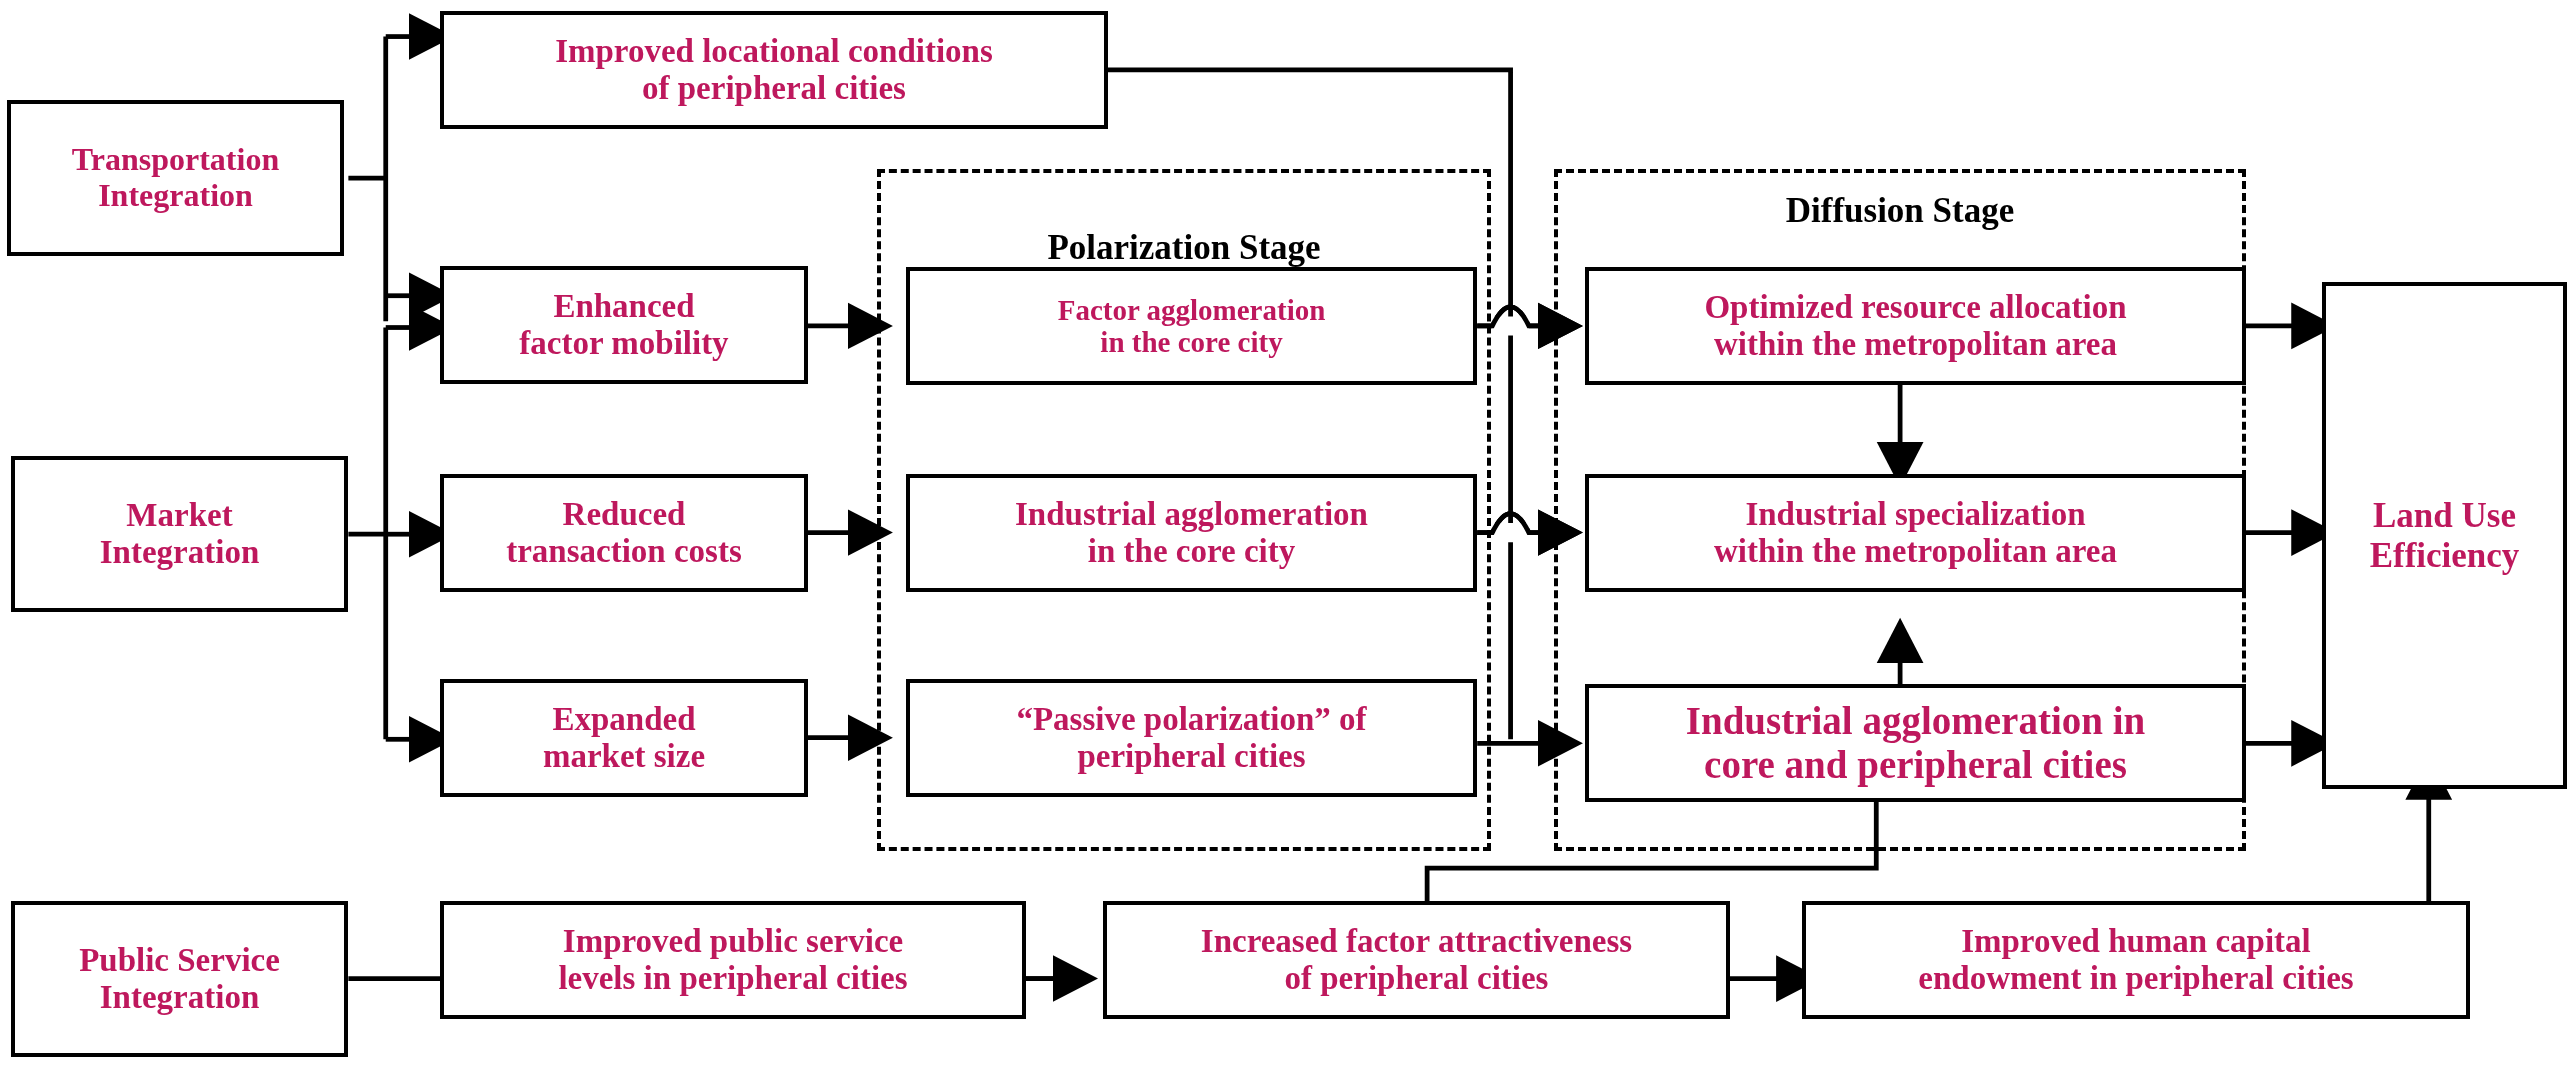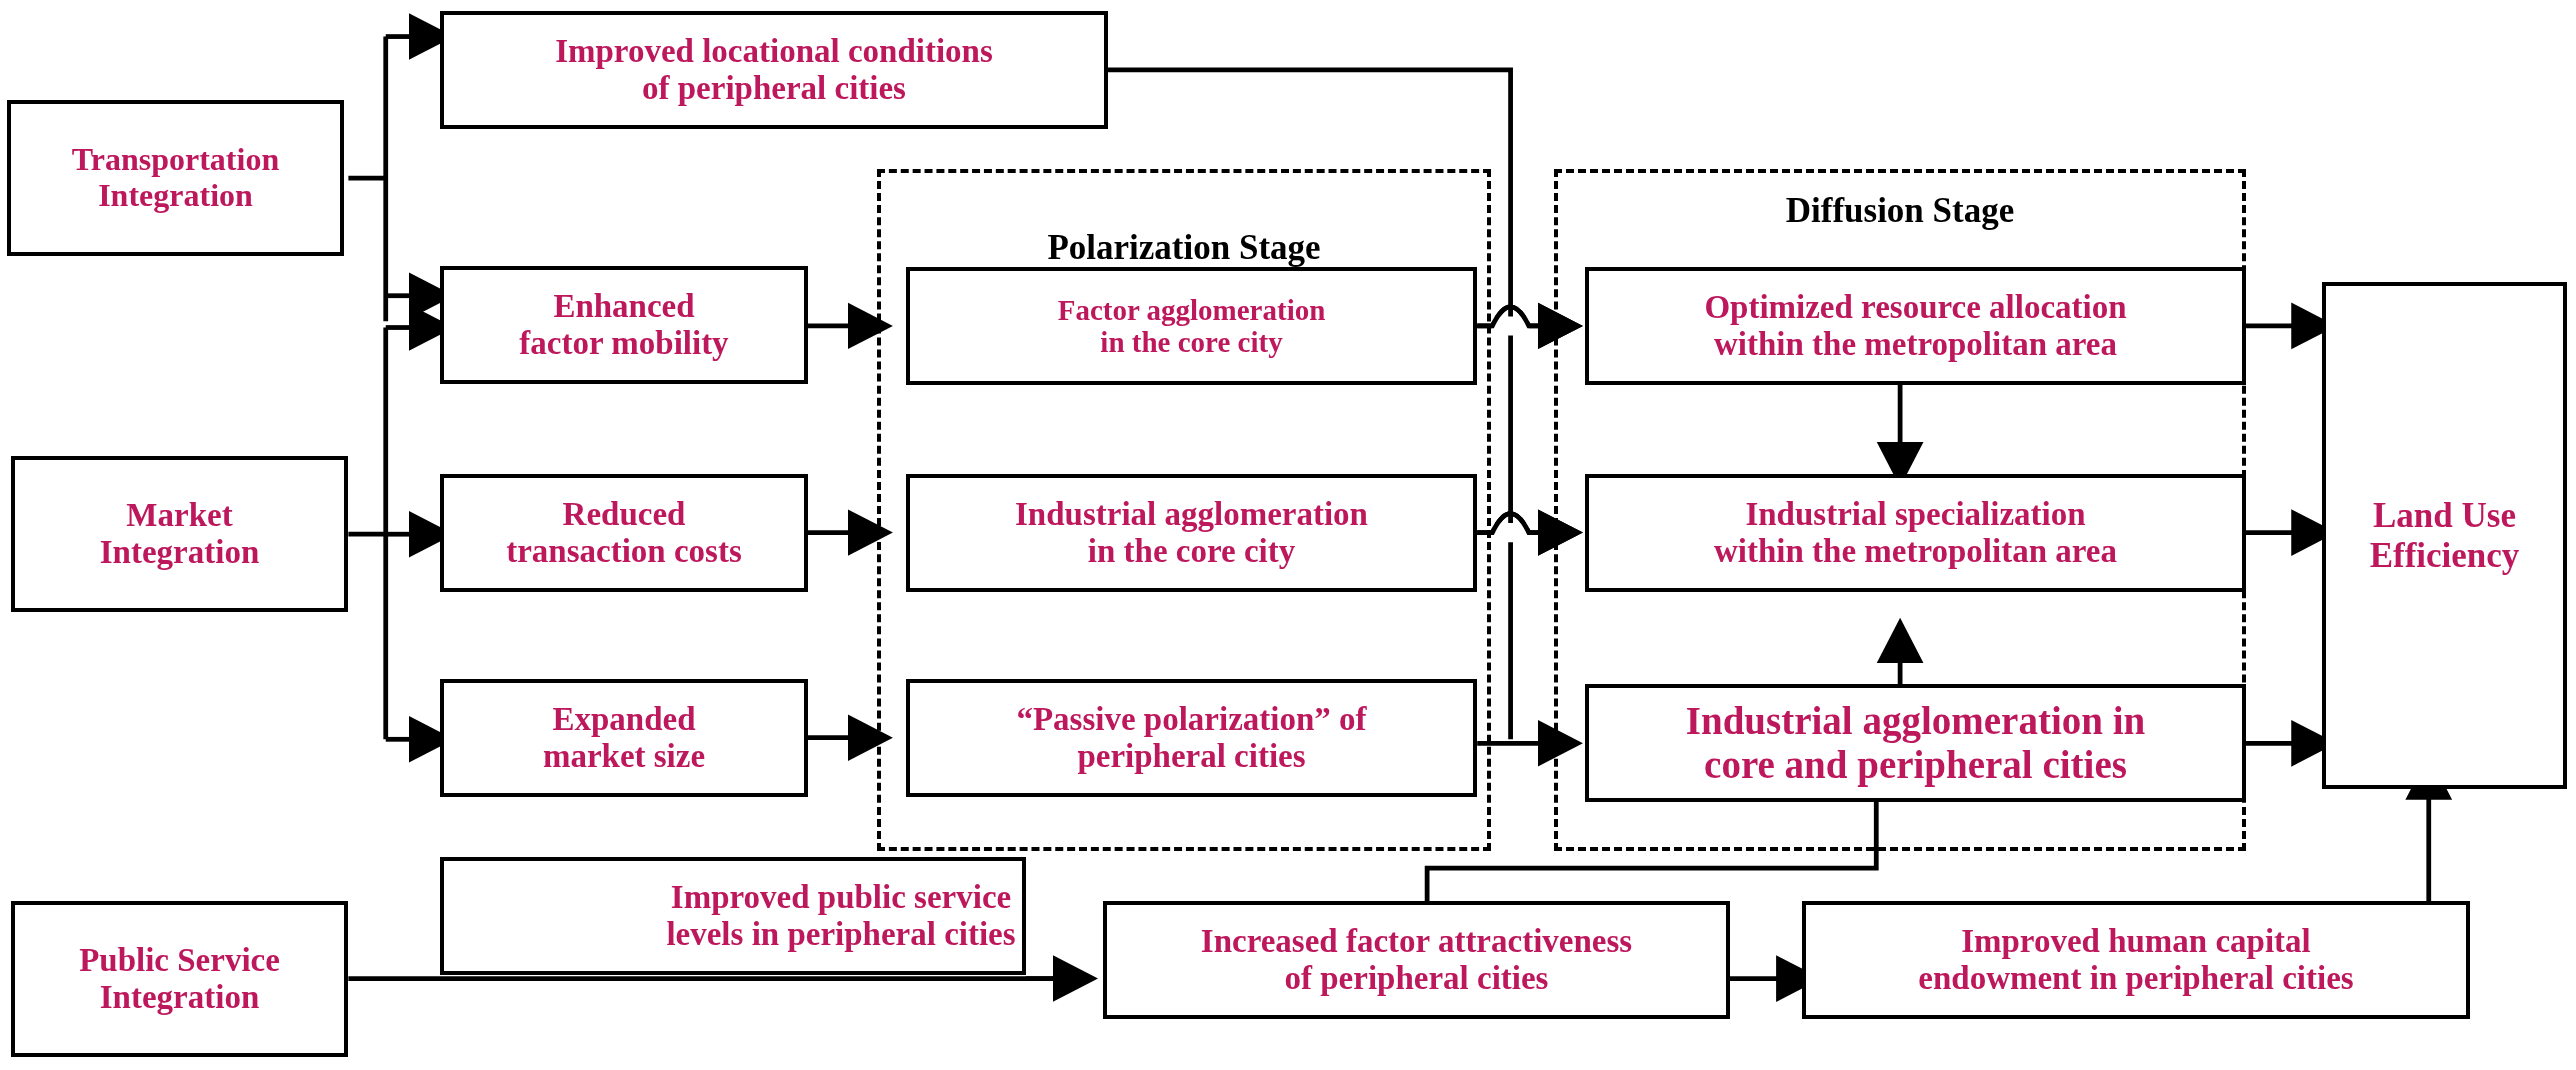--- a/index.html
+++ b/index.html
@@ -128,21 +128,21 @@
   </div>
 
   <div class="box" style="left:1585px;top:684px;width:661px;height:118px;font-size:39px;">
     <span>Industrial agglomeration in<br>core and peripheral cities</span>
   </div>
 
   <div class="box" style="left:2322px;top:282px;width:245px;height:507px;font-size:35px;">
     <span>Land Use<br>Efficiency</span>
   </div>
 
-  <div class="box" style="left:440px;top:857px;width:586px;height:118px;font-size:33px;justify-content:flex-end;">
+  <div class="box" style="left:440px;top:901px;width:586px;height:118px;font-size:33px;">
     <span>Improved public service<br>levels in peripheral cities</span>
   </div>
 
   <div class="box" style="left:1103px;top:901px;width:627px;height:118px;font-size:33px;">
     <span>Increased factor attractiveness<br>of peripheral cities</span>
   </div>
 
   <div class="box" style="left:1802px;top:901px;width:668px;height:118px;font-size:33px;">
     <span>Improved human capital<br>endowment in peripheral cities</span>
   </div>

